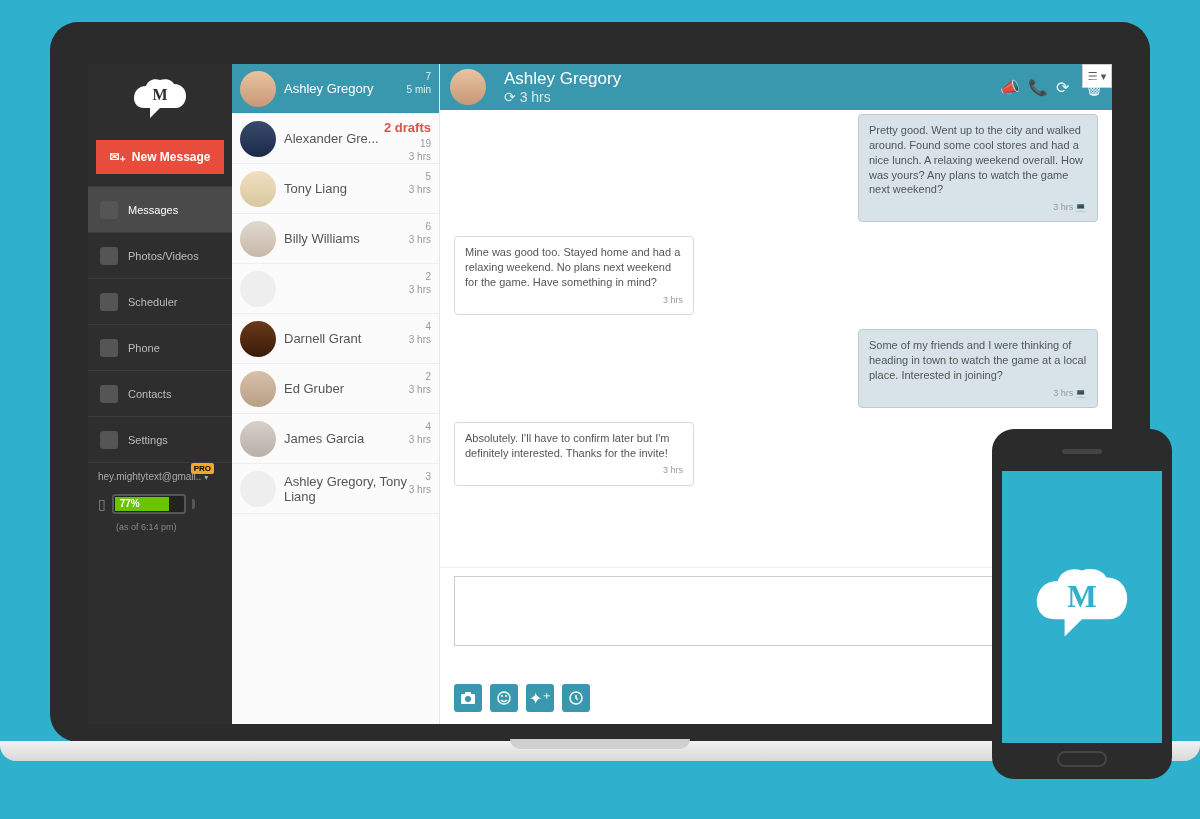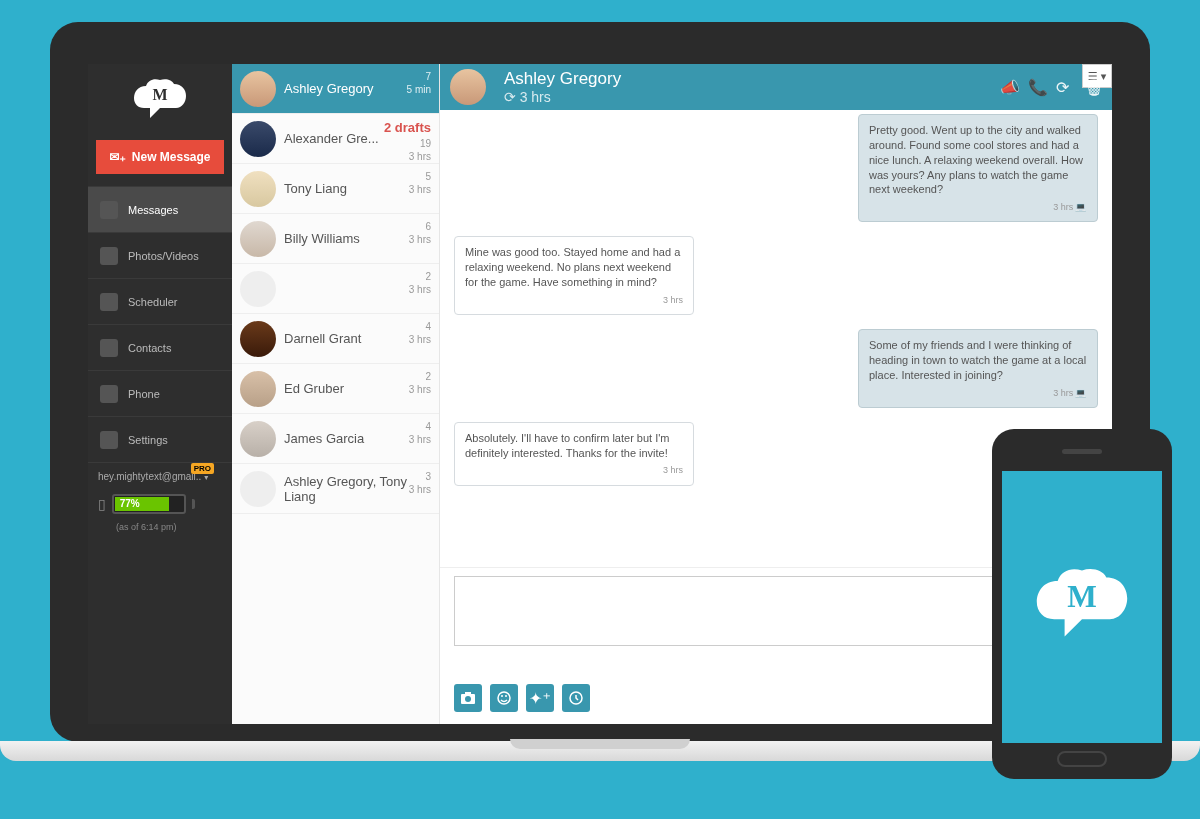--- a/index.html
+++ b/index.html
@@ -210,25 +210,25 @@
           <div class="nav-item">
             <div class="nav-ico"></div>
             <span>Photos/Videos</span>
           </div>
           <div class="nav-item">
             <div class="nav-ico"></div>
             <span>Scheduler</span>
           </div>
           <div class="nav-item">
             <div class="nav-ico"></div>
+            <span>Phone</span>
+          </div>
+          <div class="nav-item">
+            <div class="nav-ico"></div>
             <span>Contacts</span>
-          </div>
-          <div class="nav-item">
-            <div class="nav-ico"></div>
-            <span>Phone</span>
           </div>
           <div class="nav-item">
             <div class="nav-ico"></div>
             <span>Settings</span>
           </div>
         </div>
 
       <div class="account">
         <span>hey.mightytext@gmail..</span> <span style="font-size:8px">▾</span>
         <span class="pro">PRO</span>

